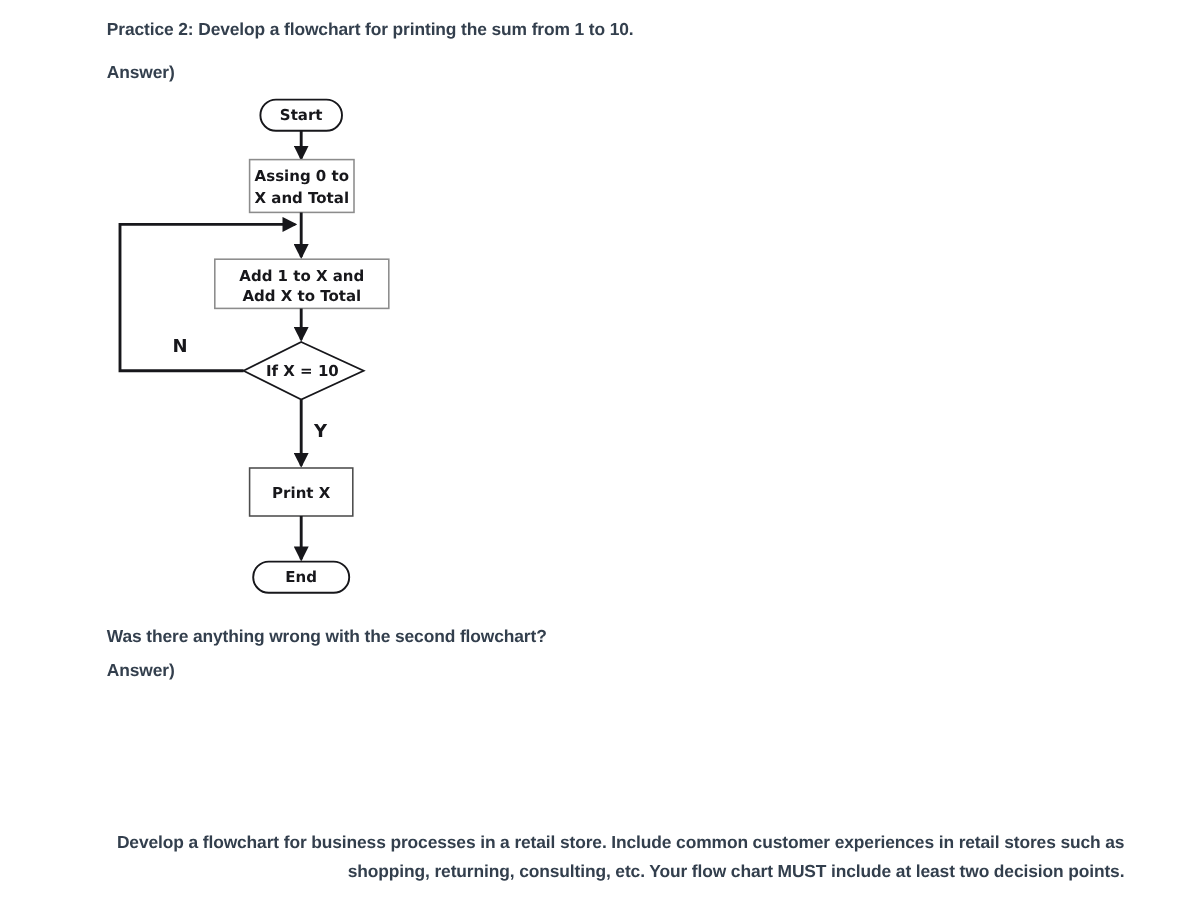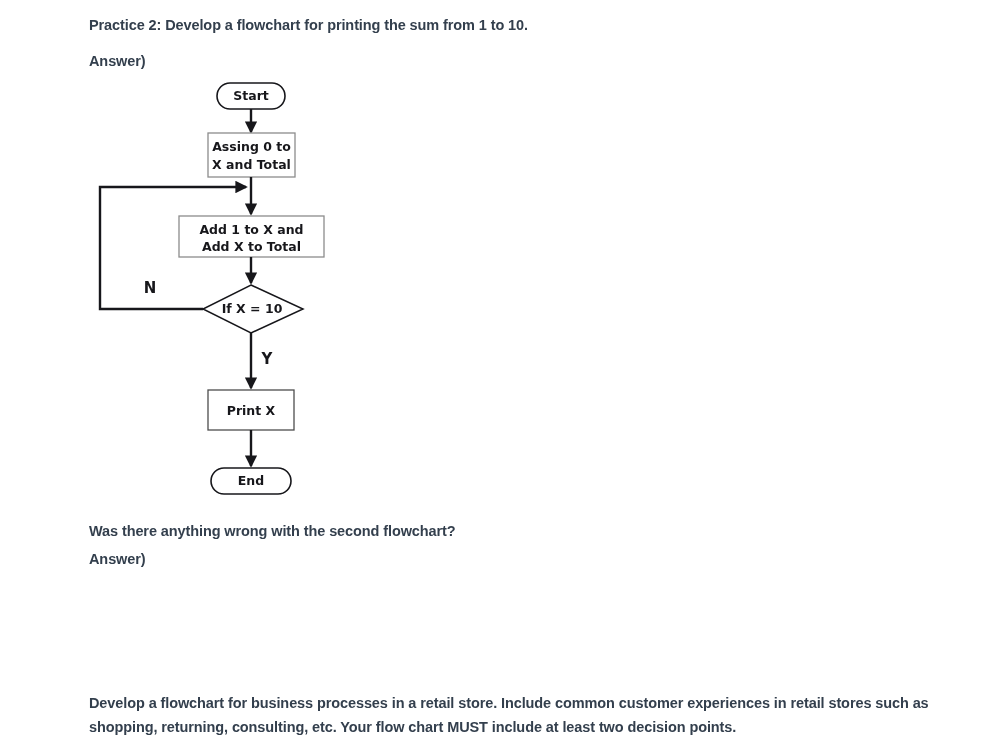--- a/index.html
+++ b/index.html
@@ -43,21 +43,21 @@
     text-decoration: underline;
     text-underline-offset: 2px;
   }
 
   #line-practice  { top: 13px; }
   #line-answer1   { top: 49px; }
   #line-question2 { top: 495px; margin-top: 24px; }
   #line-answer2   { top: 547px; }
   #line-answer2b  { top: 583px; }
   #line-discussion{ top: 655px; }
-  #line-dq-body   { top: 691px; }
+  #line-dq-body   { top: 691px; text-align: right; }
 
   
   .flowchart {
     position: absolute;
     left: 86px;
     top: 75px;
     width: 260px;
     height: 430px;
   }
   .flowchart svg { display: block; }

